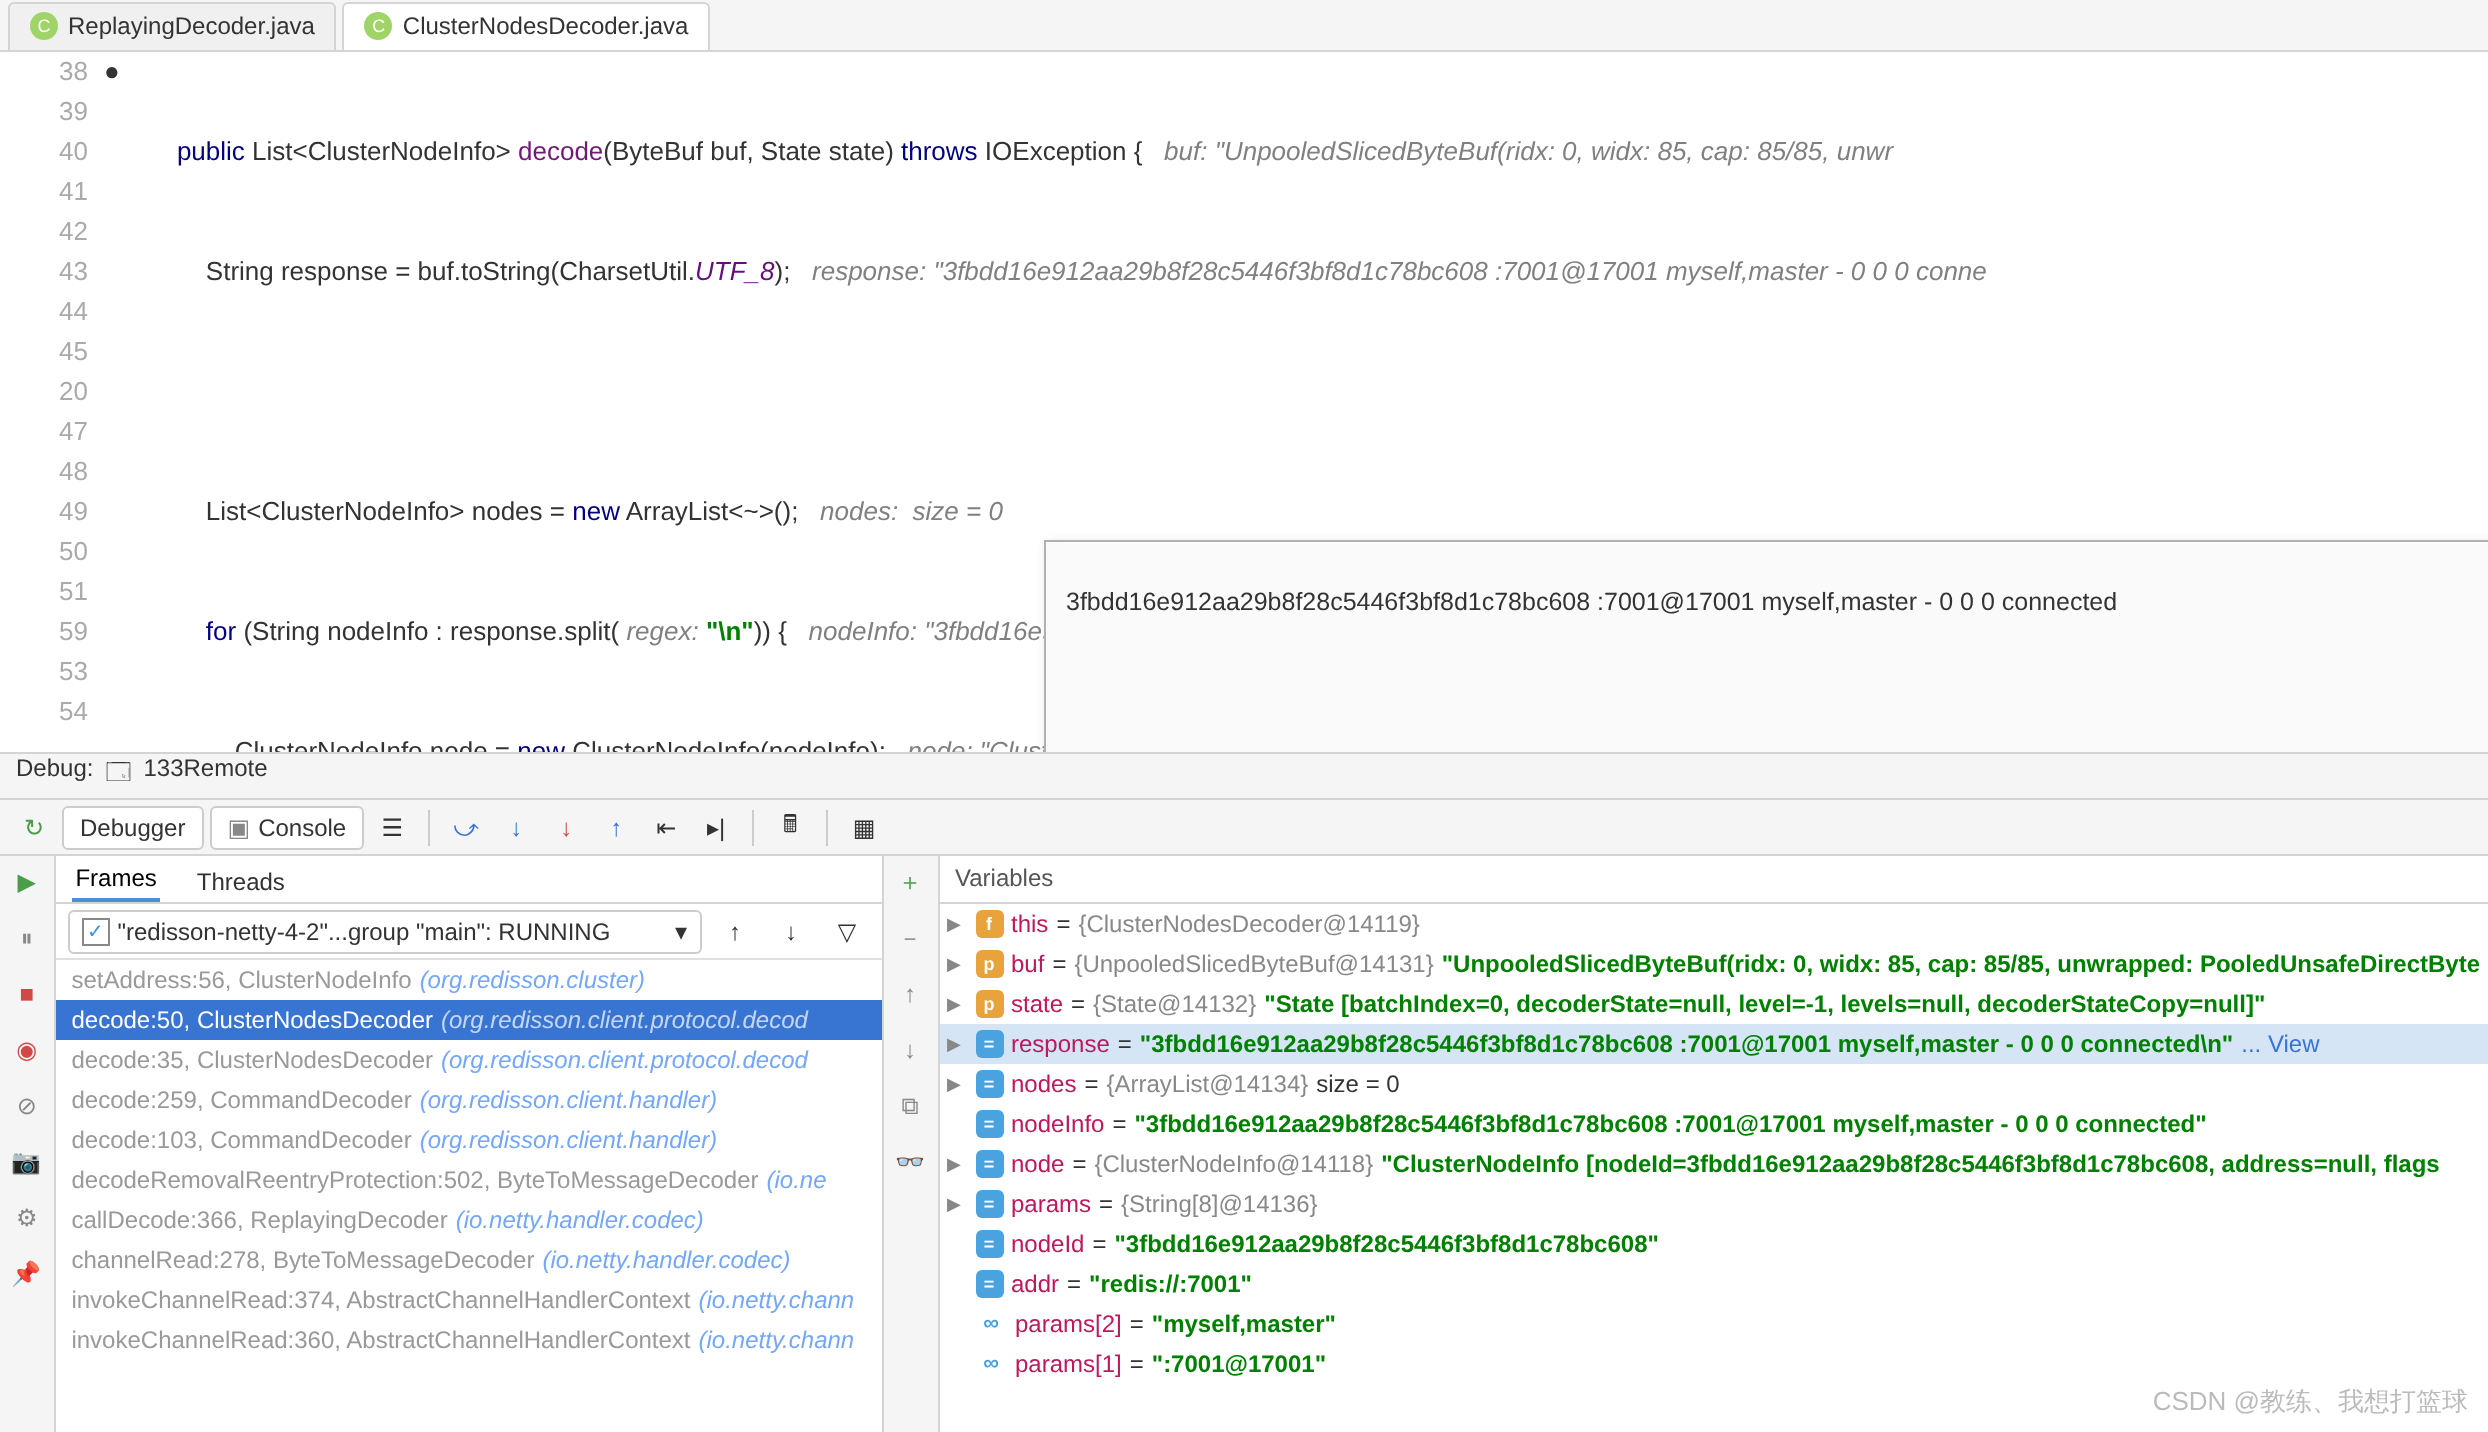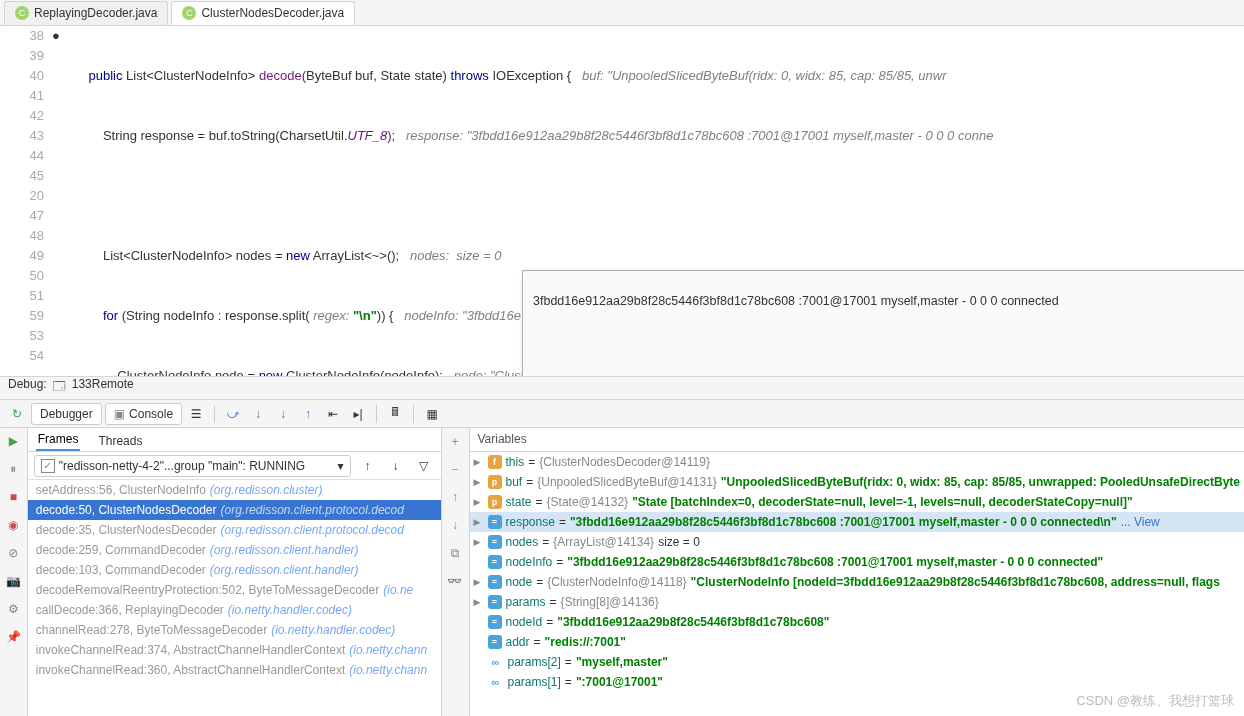--- a/index.html
+++ b/index.html
@@ -47,21 +47,21 @@
 .vars-header { height:24px; border-bottom:1px solid #d4d4d4; padding:4px 8px; font-weight:normal; color:#555; }
 .var-list { flex:1; overflow:auto; }
 .var-row { height:20px; padding:0 4px; display:flex; align-items:center; gap:4px; font-size:12px; white-space:nowrap; }
 .var-row.sel { background:#d5e5f6; }
 .arrow { width:10px; color:#888; font-size:9px; cursor:pointer; }
 .var-ic { width:14px; height:14px; border-radius:3px; display:inline-flex; align-items:center; justify-content:center; font-size:9px; font-weight:bold; color:#fff; }
 .ic-f { background:#e8a33d; }
 .ic-p { background:#e8a33d; }
 .ic-eq { background:#4aa3df; }
 .ic-oo { color:#4aa3df; background:none; font-size:11px; width:16px; }
-.var-name { color:#0f766e; }
+.var-name { color:#be185d; }
 .var-val { color:#008000; font-weight:bold; }
 .var-grey { color:#888; }
 .var-link { color:#3874d1; cursor:pointer; }
 .watermark { position:absolute; bottom:6px; right:10px; color:rgba(120,120,120,0.5); font-size:13px; }
 </style>
 </head>
 <body>
 
 <div class="tabs">
   <div class="tab">

